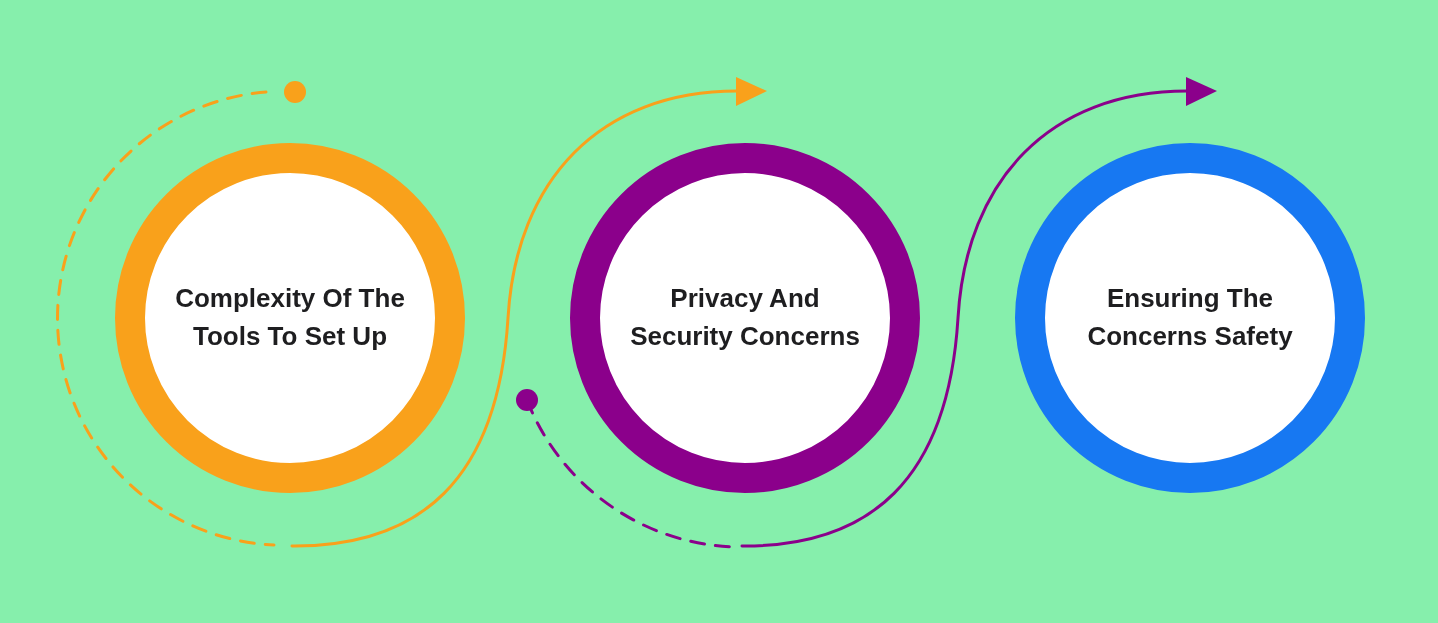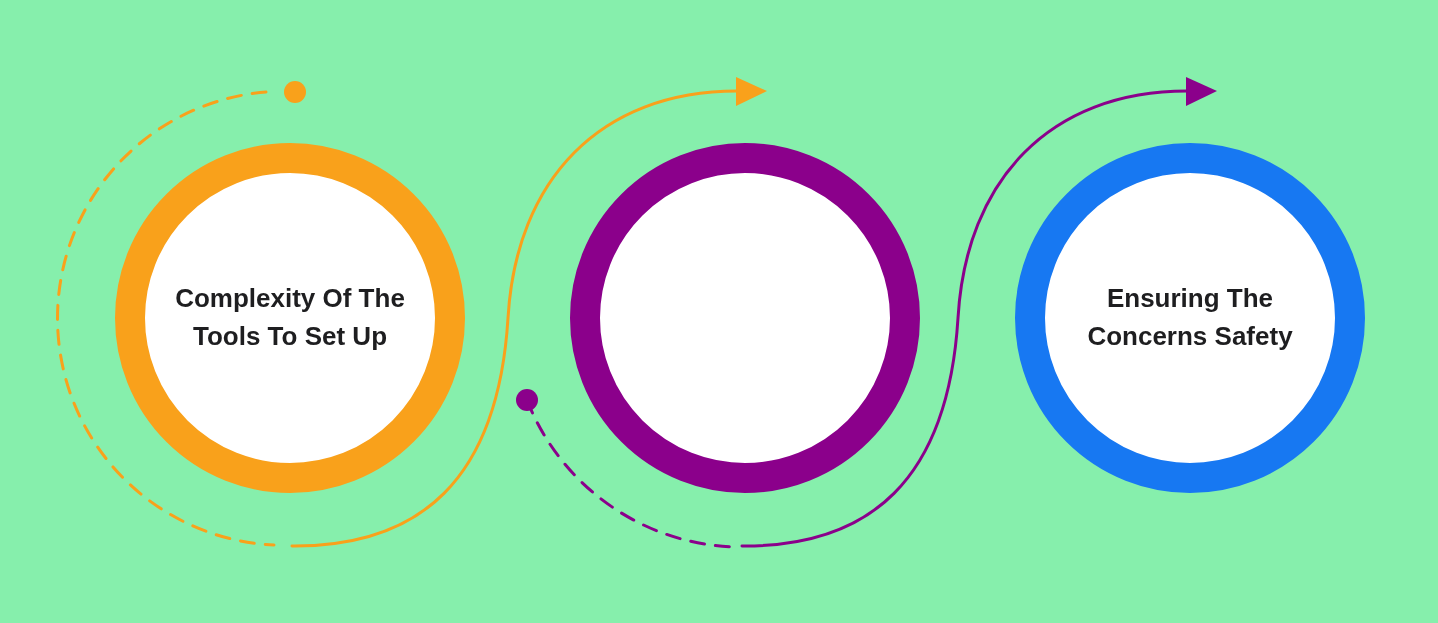--- a/index.html
+++ b/index.html
@@ -57,16 +57,17 @@
     <path d="M 742 546 C 870 547 948 480 958 318 C 966 180 1050 91 1187 91" fill="none" stroke-width="3" stroke-linecap="round" stroke="#8B008B"></path>
     <polygon points="1186,77 1217,91 1186,106" fill="#8B008B"></polygon>
 
     <circle cx="290" cy="318" r="160" fill="#ffffff" stroke-width="30" stroke="#F9A11B"></circle>
     <circle cx="745" cy="318" r="160" fill="#ffffff" stroke-width="30" stroke="#8B008B"></circle>
     <circle cx="1190" cy="318" r="160" fill="#ffffff" stroke-width="30" stroke="#1778F2"></circle>
   </svg>
 
   <div class="step-label step-label-1">Complexity Of The Tools To Set Up</div>
 
+  <div class="step-label step-label-2">Privacy And Security Concerns</div>
 
   <div class="step-label step-label-3">Ensuring The Concerns Safety</div>
 
 </div>
 
 </body></html>

